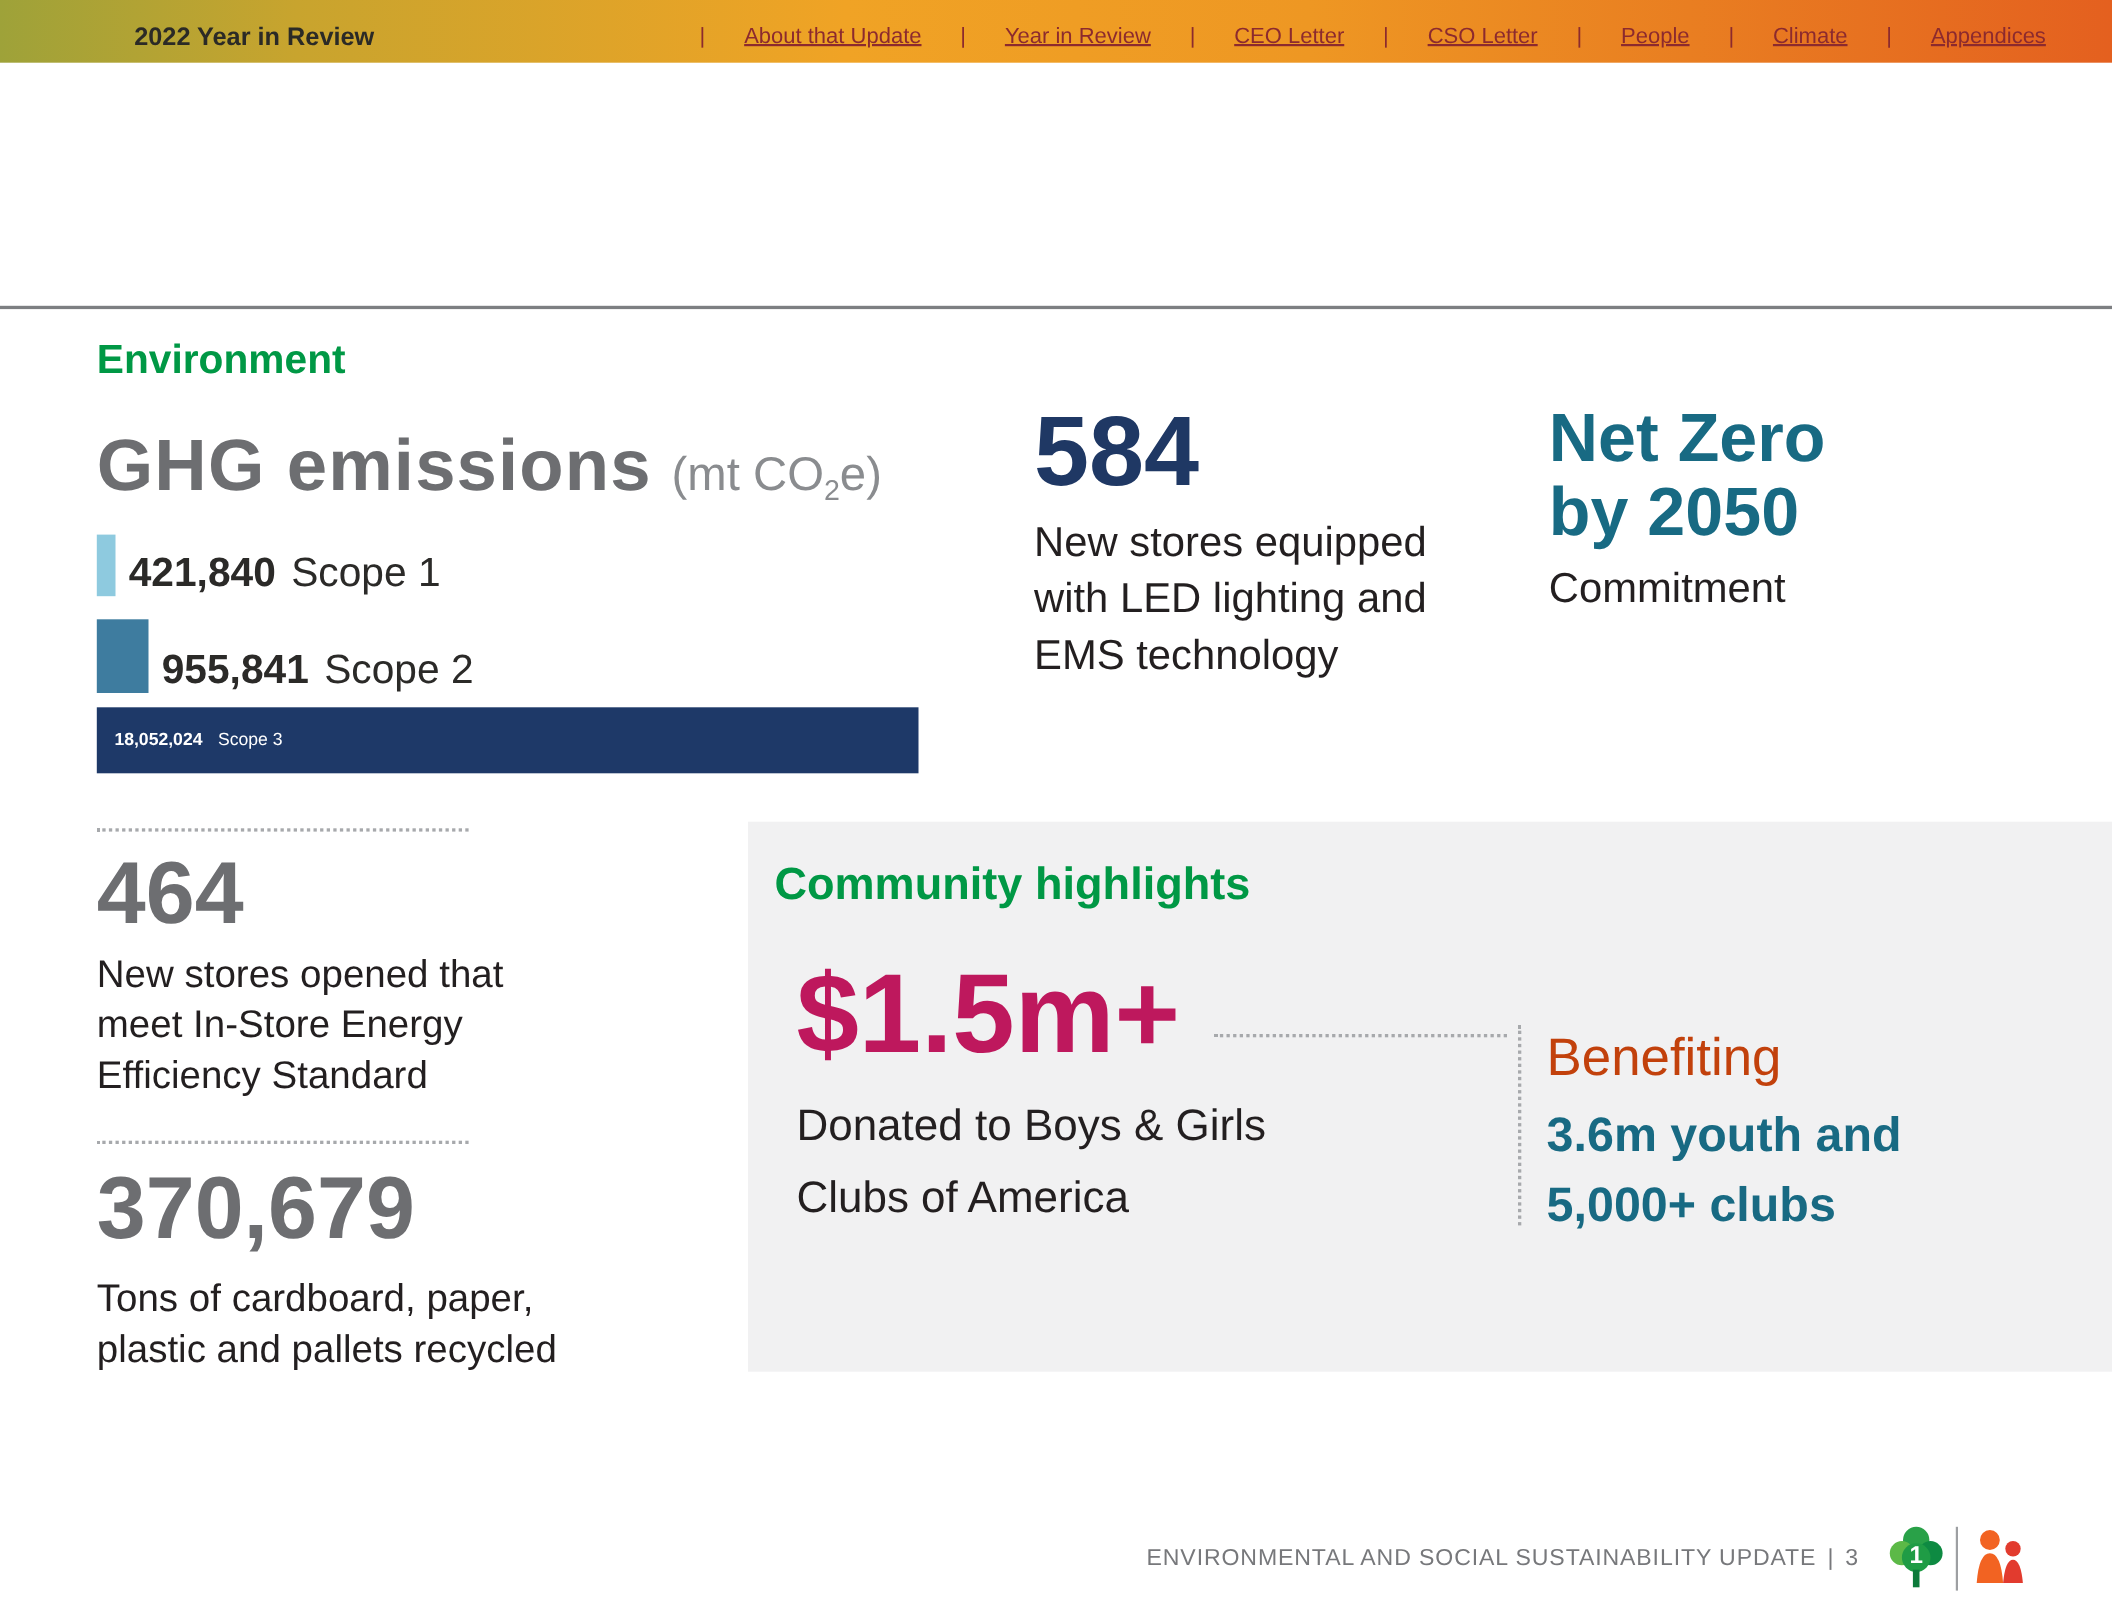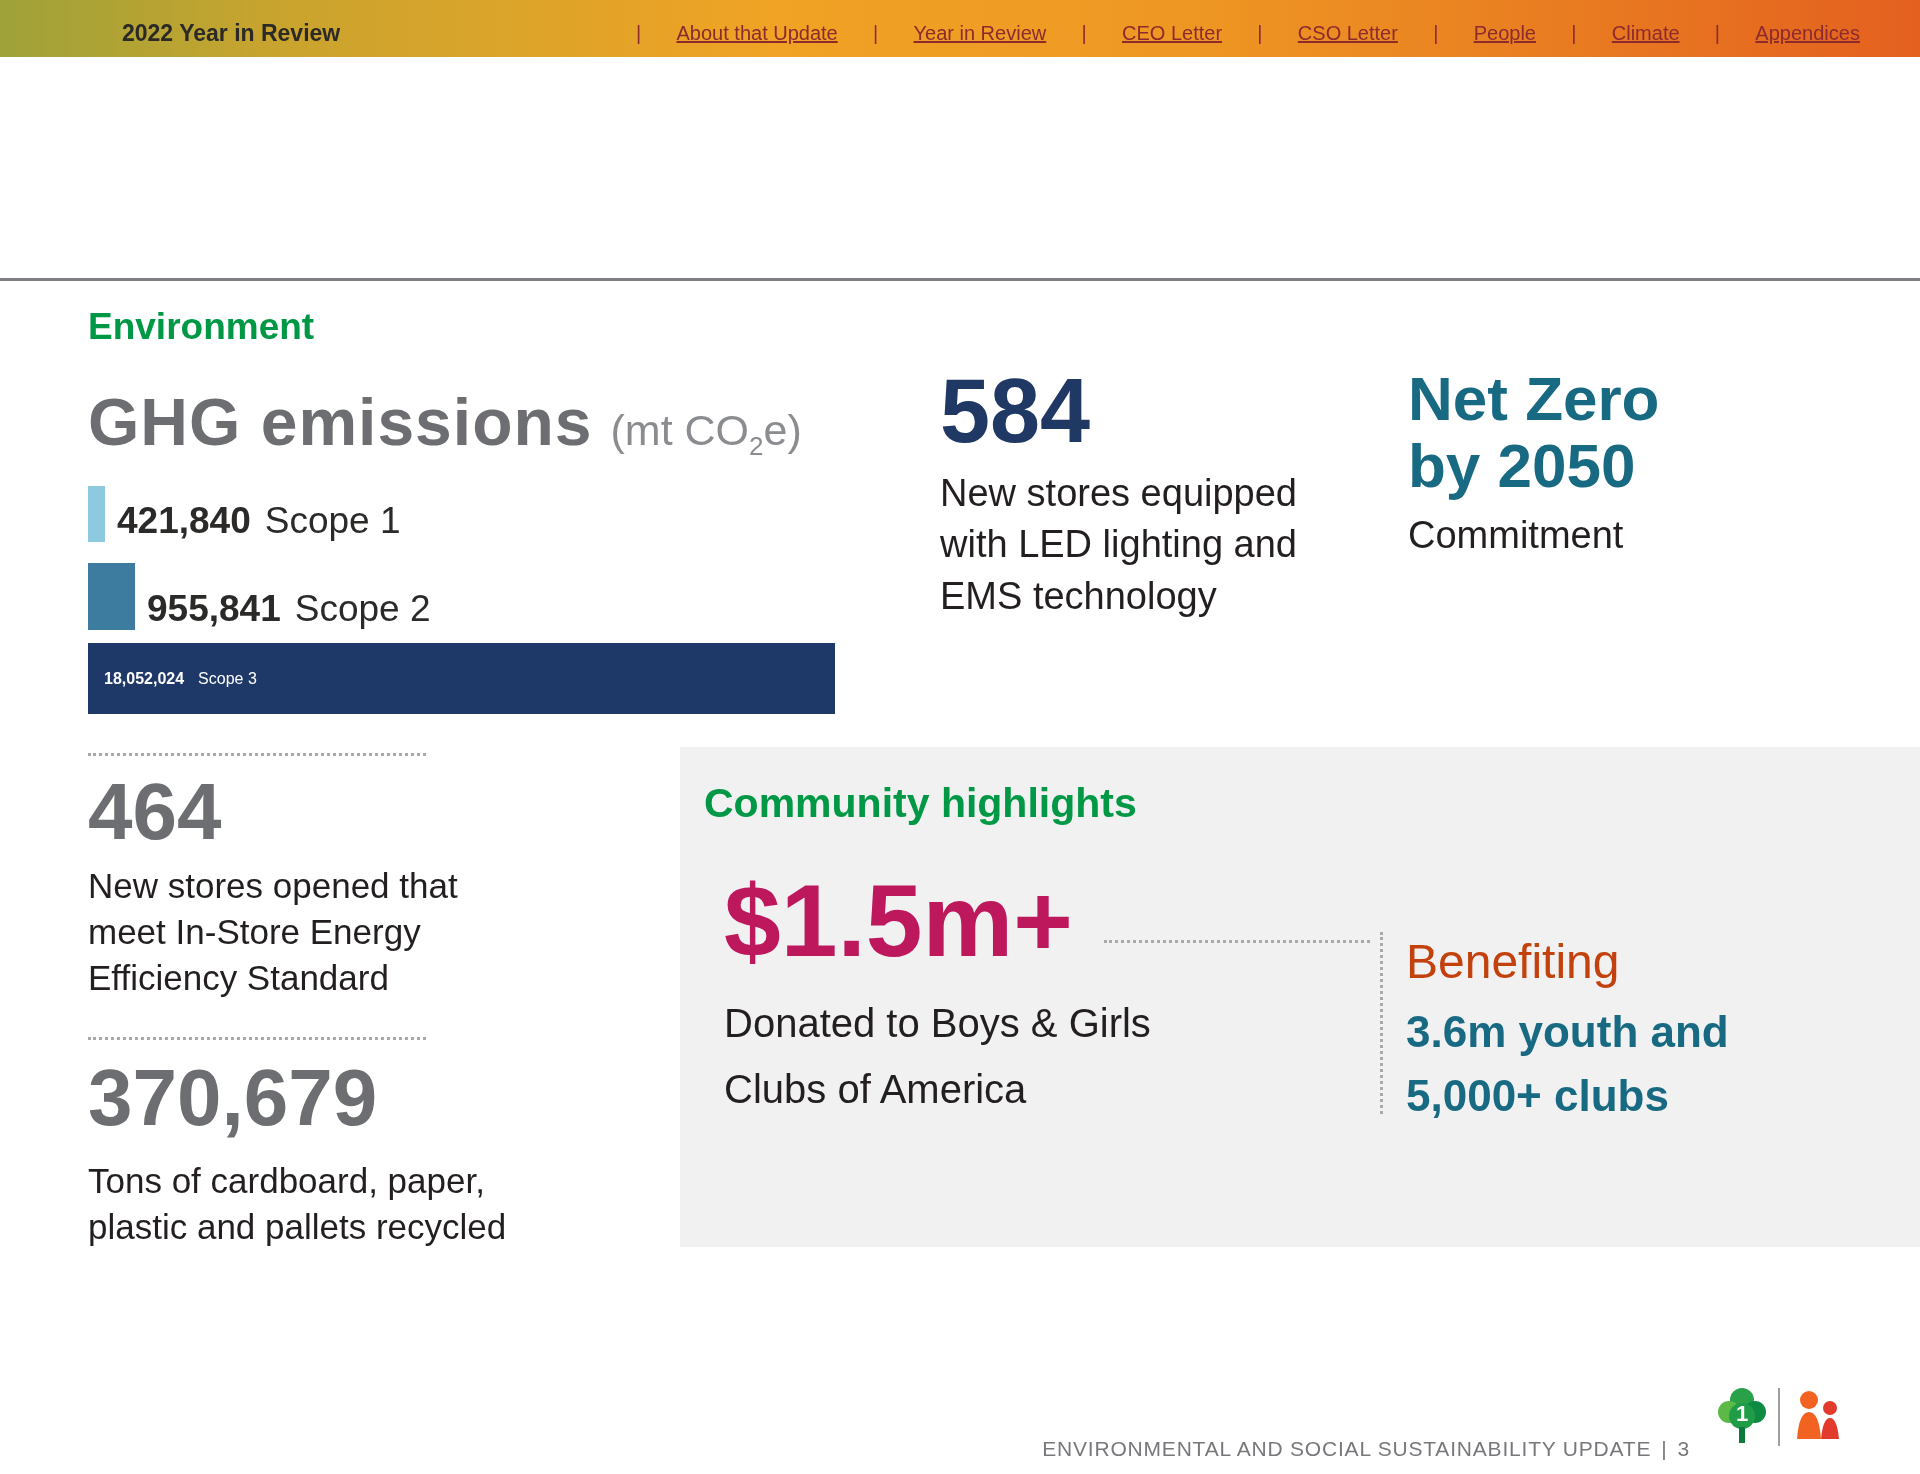--- a/index.html
+++ b/index.html
@@ -33,21 +33,21 @@
 
   .ghg-title { position:absolute; left:88px; top:384px; white-space:nowrap; }
   .ghg-main { font-size:66px; font-weight:bold; color:#6d6e71; letter-spacing:1px; }
   .ghg-unit { font-size:43px; color:#8a8c8f; margin-left:18px;margin-top:28px; }
   .ghg-unit sub { font-size:26px; }
 
   .scope-row { position:absolute; left:88px; display:flex; align-items:flex-end; }
   .scope-bar { flex:none; }
   .bar-s1 { width:17px; height:56px; background:#8ecadf; }
   .bar-s2 { width:47px; height:67px; background:#3e7c9f; }
-  .bar-s3 { width:747px; height:71px; background:#1e3968; display:flex; align-items:center; padding-left:16px; }
+  .bar-s3 { width:747px; height:60px; background:#1e3968; display:flex; align-items:center; padding-left:16px; }
   .scope-text { margin-left:12px; font-size:37px; white-space:nowrap; }
   .scope-val { font-weight:bold; color:#2b2a28; }
   .scope-cat { color:#2b2a28; margin-left:14px; }
   .bar-s3 .scope-val, .bar-s3 .scope-cat { color:#ffffff; }
 
   .dotted-h { position:absolute; border-top:3px dotted #a7a9ac; }
   .divider-1 { left:88px; top:753px; width:338px; }
   .divider-2 { left:88px; top:1037px; width:338px; }
 
   .big-gray { position:absolute; left:88px; font-size:80px; font-weight:bold; color:#6d6e71; line-height:1; }
@@ -70,21 +70,21 @@
   .donation-amount { position:absolute; left:724px; top:870px; font-size:102px; font-weight:bold; color:#be185d; line-height:1; }
   .donation-connector { position:absolute; left:1104px; top:940px; width:266px; border-top:3px dotted #a7a9ac; }
   .donation-desc { position:absolute; left:724px; top:990px; font-size:40px; color:#231f20; line-height:1.66; }
   .benefit-divider { position:absolute; left:1380px; top:932px; height:182px; border-left:3px dotted #a7a9ac; }
   .benefit-label { position:absolute; left:1406px; top:934px; font-size:48px; color:#c2410c; }
   .benefit-lines { position:absolute; left:1406px; top:1000px; font-size:44px; font-weight:bold; color:#186a83; line-height:1.45; }
 
   
   .footer-text {
     position:absolute; right:230px; top:1405px; font-size:21px; color:#77787b;
-    letter-spacing:0.8px; white-space:nowrap;margin-top:32px;
+    letter-spacing:0.8px; white-space:nowrap;
   }
   .footer-sep { margin:0 10px; color:#77787b; }
   .logos { position:absolute; left:1716px; top:1382px; display:flex; align-items:center; gap:10px; height:70px; }
   .logo-divider { width:2px; height:58px; background:#9d9fa2; }
 </style>
 </head>
 <body>
 
 <div class="page">
 

